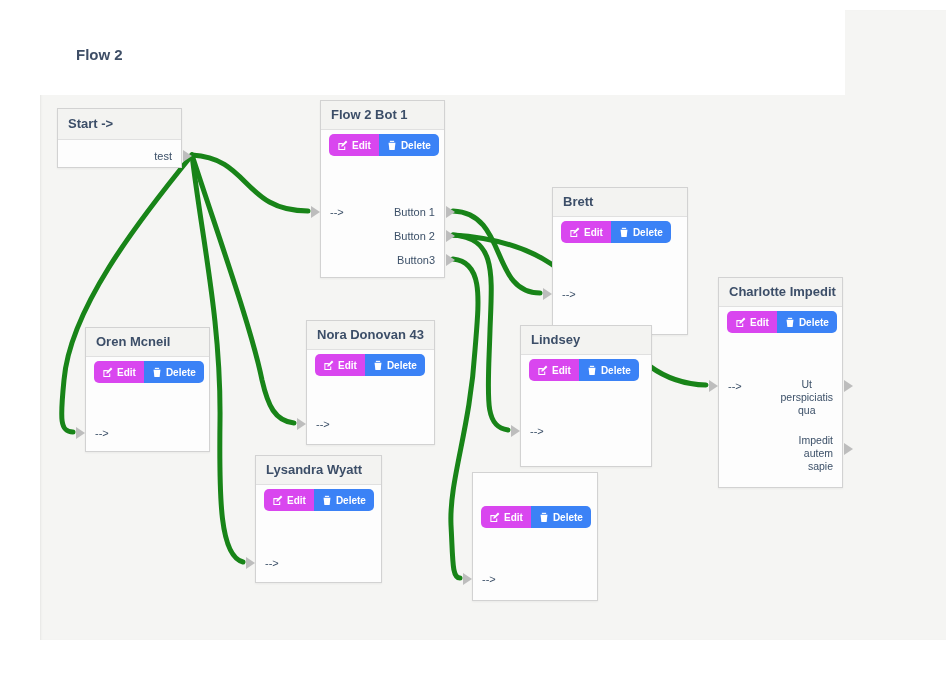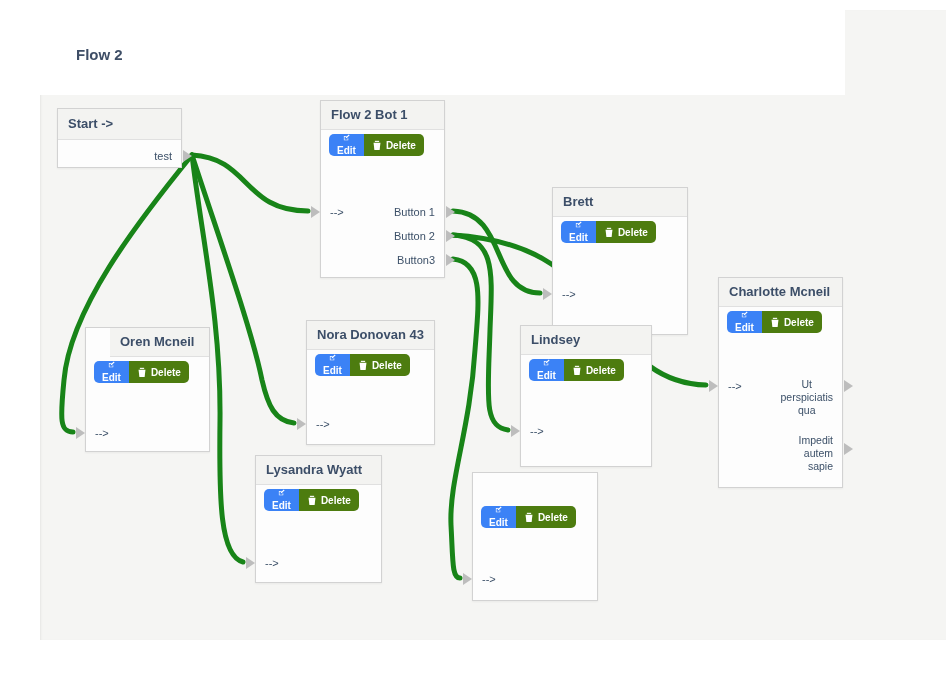--- a/index.html
+++ b/index.html
@@ -16,22 +16,22 @@
   #nodes-layer{position:absolute;left:0;top:0;z-index:2;}
   .node{position:absolute;background:#fdfdfd;border:1px solid #d2d2d2;
     box-shadow:0 1px 2px rgba(0,0,0,.05);box-sizing:border-box;}
   .node-header{height:28px;line-height:28px;background:#f3f3f1;
     border-bottom:1px solid #e0e0e0;padding:0 10px;font-size:13px;font-weight:700;
     color:#3c4e68;white-space:nowrap;overflow:hidden;}
   .btn-group{position:absolute;top:33px;left:8px;display:flex;}
   .btn{height:22px;display:flex;align-items:center;gap:4px;border:none;cursor:pointer;
     color:#fff;font-family:"Liberation Sans",sans-serif;font-size:10px;font-weight:700;
     padding:0 8px;}
-  .btn.edit{background:#3b82f6;border-radius:5px 0 0 5px;flex-direction:column;}
-  .btn.delete{background:#4d7c0f;border-radius:0 5px 5px 0;}
+  .btn.edit{background:#d946ef;border-radius:5px 0 0 5px;}
+  .btn.delete{background:#3b82f6;border-radius:0 5px 5px 0;}
   .io-row{position:absolute;height:16px;line-height:16px;font-size:11px;
     color:#3c5068;white-space:nowrap;}
   .io-row.in{left:9px;}
   .io-row.out{right:9px;text-align:right;}
   .io-block{position:absolute;right:9px;text-align:right;font-size:10.5px;
     line-height:13px;color:#3c5068;}
   .conn-arrow{position:absolute;width:0;height:0;
     border-top:6px solid transparent;border-bottom:6px solid transparent;
     border-left:9px solid #bdbdbd;}
   .conn-arrow.in{left:-10px;}
@@ -111,21 +111,21 @@
           <path d="M2.5 3.4h11L12.2 15H3.8z"></path>
         </svg>
         <span>Delete</span>
       </button>
     </div>
   <div class="io-row in" style="top: 98px;">--&gt;</div>
         <span class="conn-arrow in" style="top: 100px;"></span>
       </div>
       <div class="node" style="left: 718px; top: 277px; width: 125px; height: 211px;">
     <div class="node-header">
-      <span>Charlotte Mcneil</span>
+      <span>Charlotte Impedit</span>
     </div>
     <div class="btn-group">
       <button class="btn edit">
         <svg width="11" height="11" viewBox="0 0 16 16" fill="#ffffff" aria-hidden="true">
           <path d="M2 4.5h6.5V6H3.5v7h7V9.5H12V14.5H2z"></path>
           <path d="M13.1 0.9l2 2-6.3 6.3-2.6.6.6-2.6z"></path>
         </svg>
         <span>Edit</span>
       </button>
       <button class="btn delete">
@@ -144,21 +144,21 @@
           <div>qua</div>
         </div>
         <span class="conn-arrow out" style="top: 102px;"></span>
         <div class="io-block" style="top: 156px; margin-left: 12px;">
           <div>Impedit</div>
           <div>autem</div>
           <div>sapie</div>
         </div>
         <span class="conn-arrow out" style="top: 165px;"></span>
       </div>
-      <div class="node" style="left: 85px; top: 327px; width: 125px; height: 125px; padding-left: 24px;">
+      <div class="node" style="left: 85px; top: 327px; width: 125px; height: 125px;">
     <div class="node-header">
       <span>Oren Mcneil</span>
     </div>
     <div class="btn-group">
       <button class="btn edit">
         <svg width="11" height="11" viewBox="0 0 16 16" fill="#ffffff" aria-hidden="true">
           <path d="M2 4.5h6.5V6H3.5v7h7V9.5H12V14.5H2z"></path>
           <path d="M13.1 0.9l2 2-6.3 6.3-2.6.6.6-2.6z"></path>
         </svg>
         <span>Edit</span>

